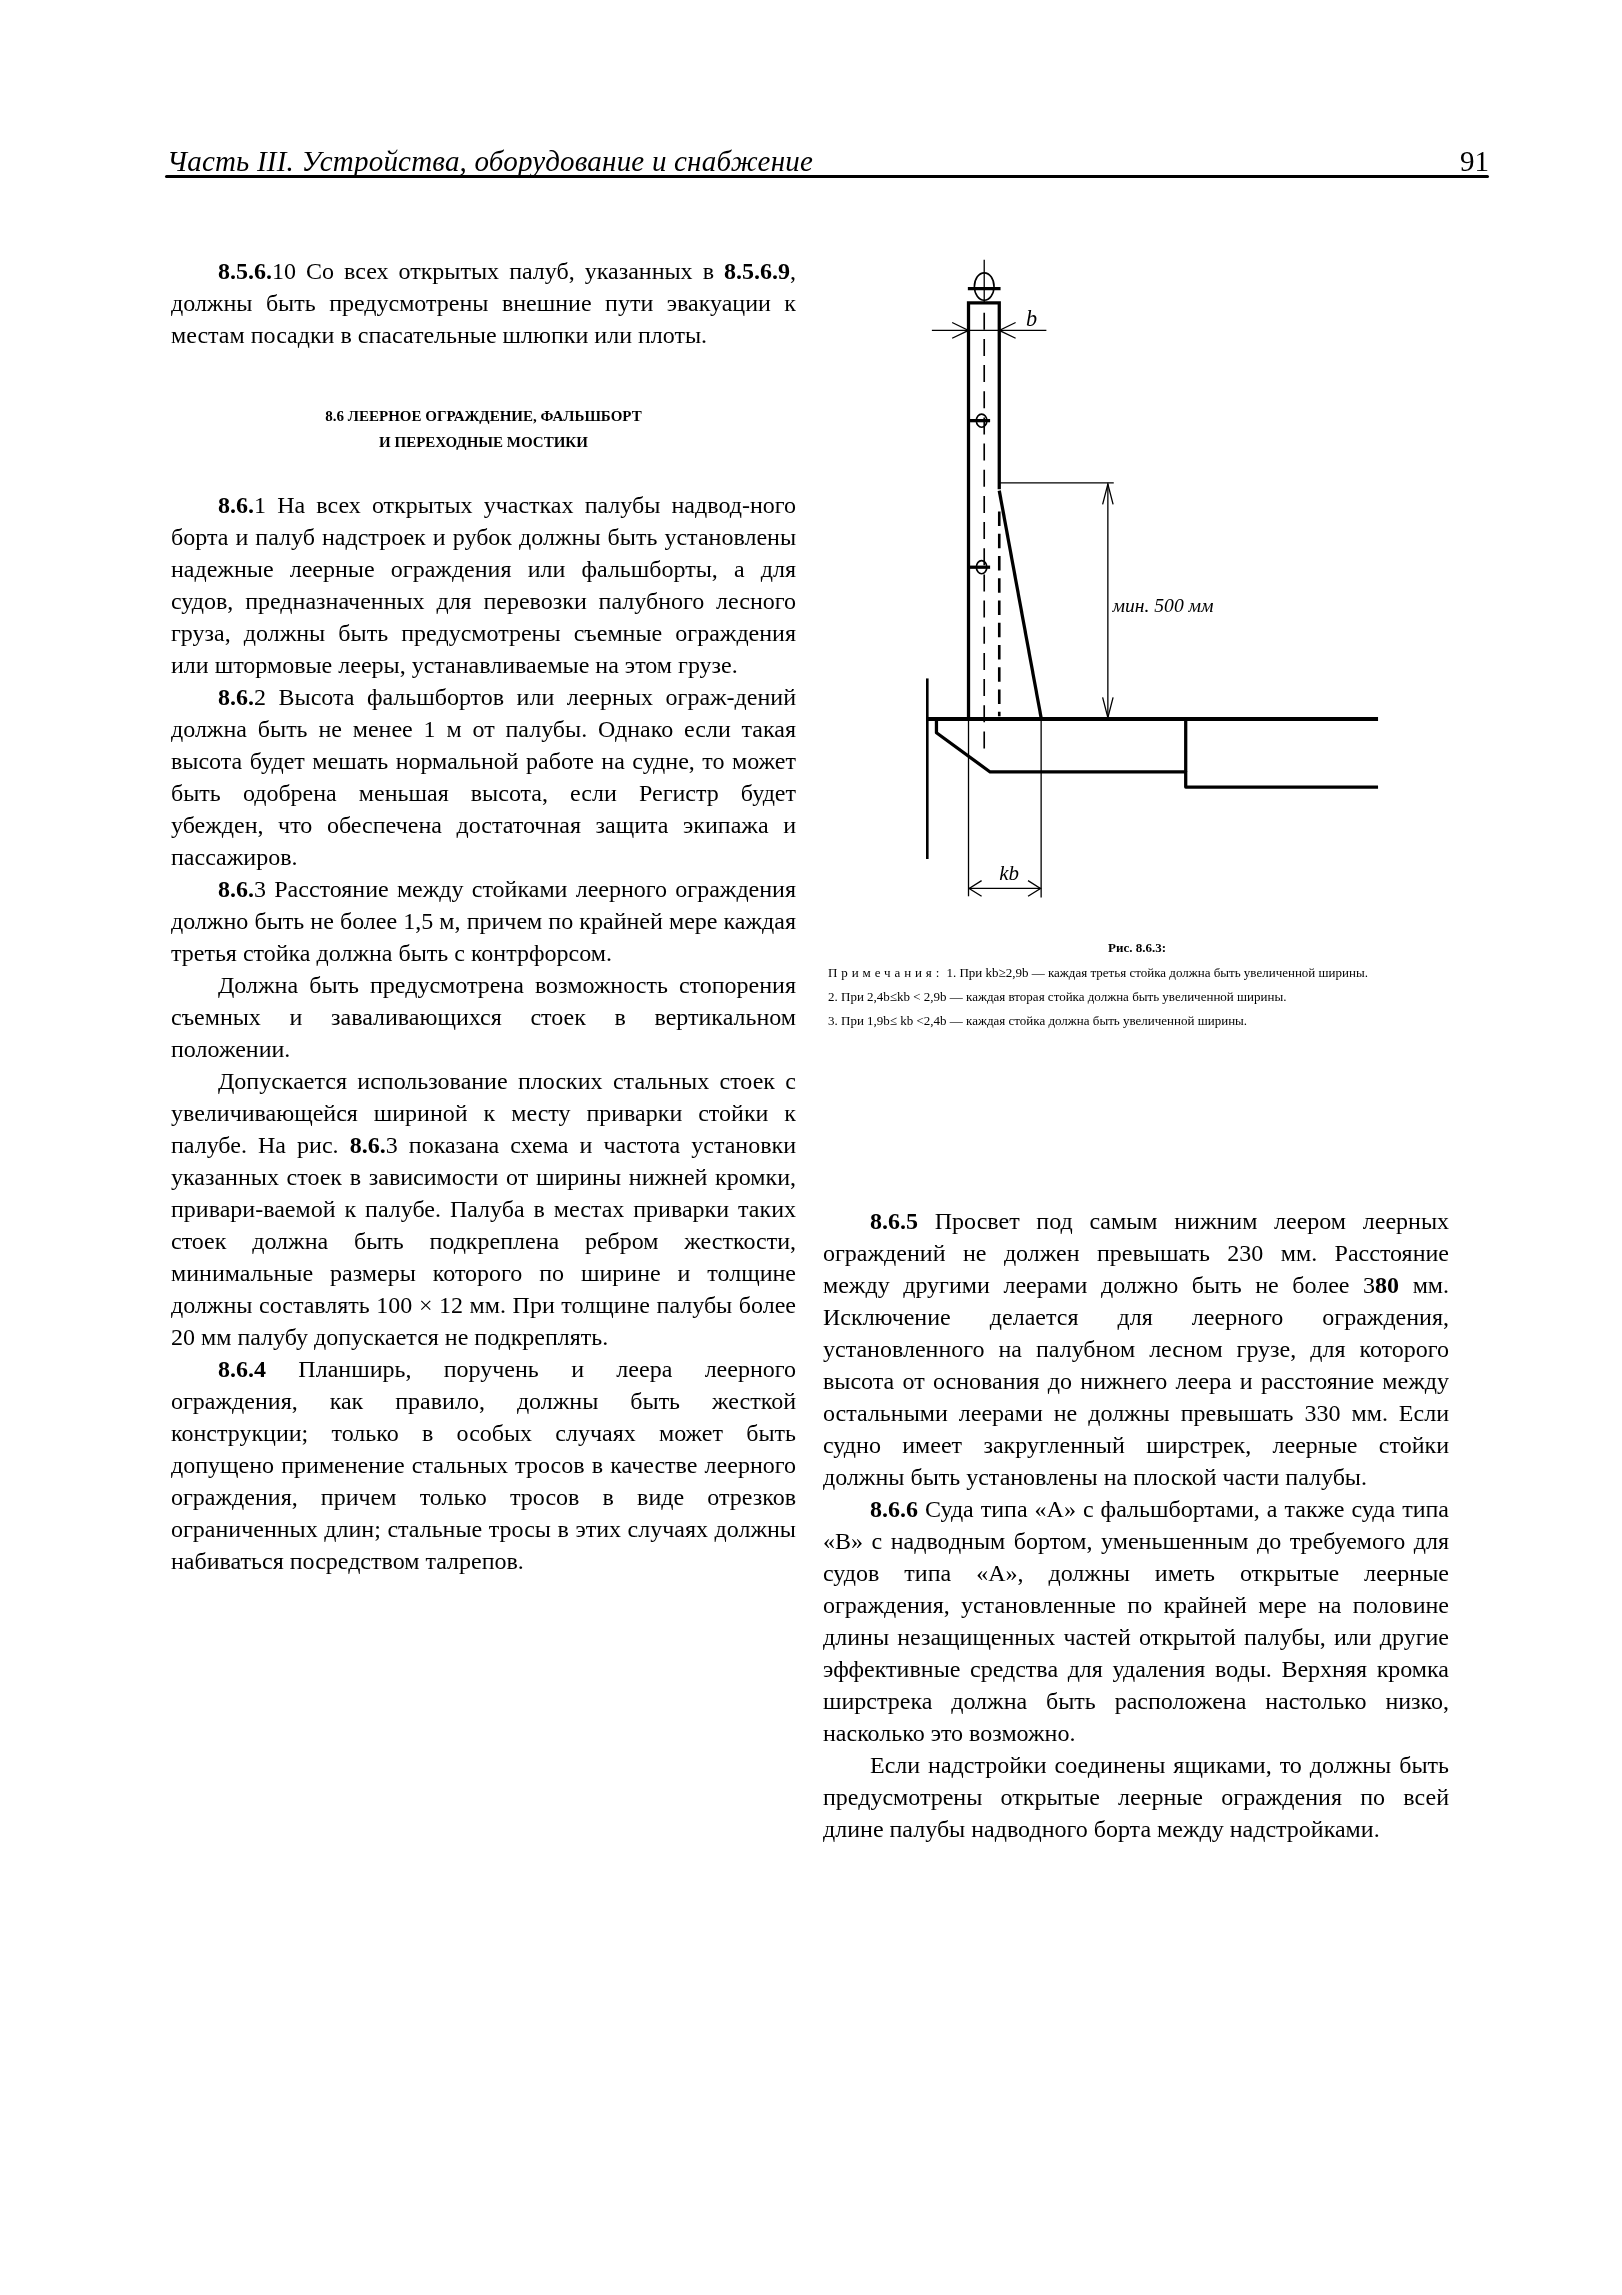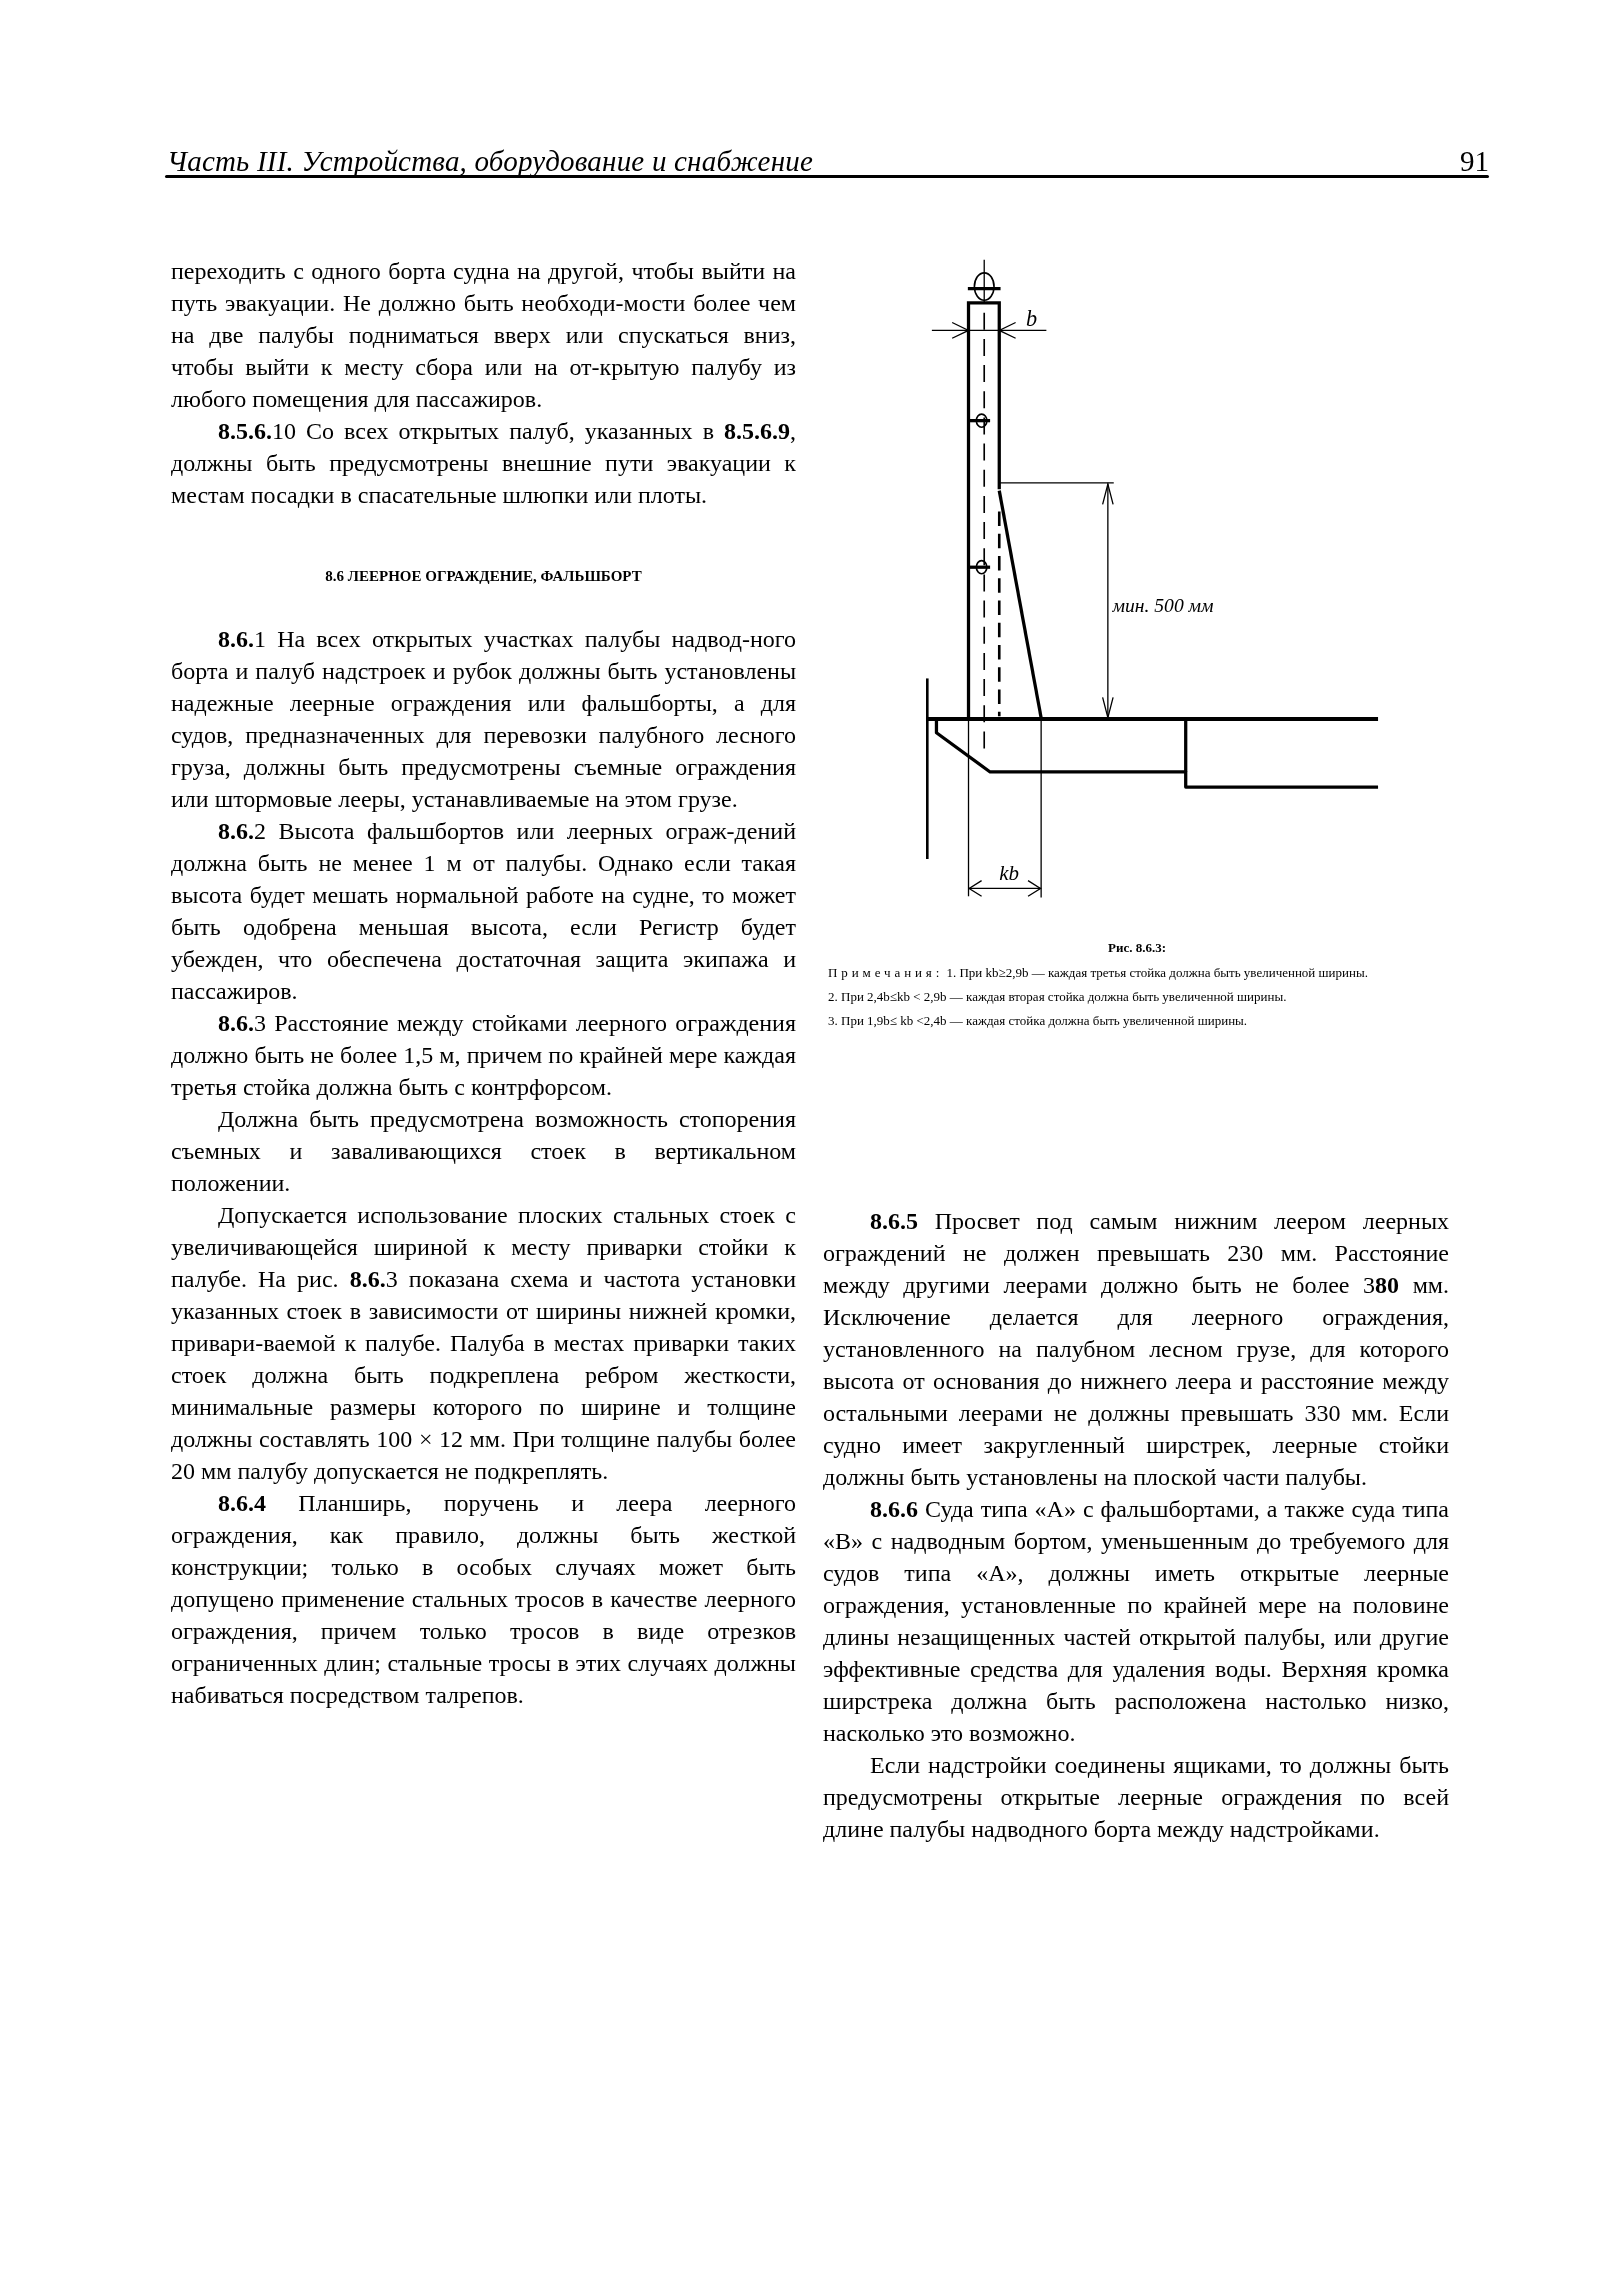--- a/index.html
+++ b/index.html
@@ -36,25 +36,25 @@
 
 <div class="page">
 
   <div class="header">
     <span class="title">Часть III. Устройства, оборудование и снабжение</span>
     <span class="pagenum">91</span>
   </div>
   <div class="header-rule"></div>
 
   <div class="col col-left">
-    <p>переходить с одного борта судна на другой, чтобы выйти на путь эвакуации. Не должно быть необходи-мости более чем на две палубы подниматься вверх или спускаться вниз, чтобы выйти к месту сбора или на от-крытую палубу из любого помещения для пассажиров.</p>
     <p class="ind"><b>8.5.6.</b><span>10</span><span> Со всех открытых палуб, указанных в </span><b>8.5.6.9</b><span>, должны быть предусмотрены внешние пути эвакуации к местам посадки в спасательные шлюпки или плоты.</span></p>
 
     <div class="heading">
       <div>8.6 ЛЕЕРНОЕ ОГРАЖДЕНИЕ, ФАЛЬШБОРТ</div>
+      <div>И ПЕРЕХОДНЫЕ МОСТИКИ</div>
     </div>
 
     <p class="ind"><b>8.6.</b><span>1</span><span> На всех открытых участках палубы надвод-ного борта и палуб надстроек и рубок должны быть установлены надежные леерные ограждения или фальшборты, а для судов, предназначенных для перевозки палубного лесного груза, должны быть предусмотрены съемные ограждения или штормовые лееры, устанавливаемые на этом грузе.</span></p>
     <p class="ind"><b>8.6.</b><span>2</span><span> Высота фальшбортов или леерных ограж-дений должна быть не менее 1 м от палубы. Однако если такая высота будет мешать нормальной работе на судне, то может быть одобрена меньшая высота, если Регистр будет убежден, что обеспечена достаточная защита экипажа и пассажиров.</span></p>
     <p class="ind"><b>8.6.</b><span>3</span><span> Расстояние между стойками леерного ограждения должно быть не более 1,5 м, причем по крайней мере каждая третья стойка должна быть с контрфорсом.</span></p>
     <p class="ind">Должна быть предусмотрена возможность стопорения съемных и заваливающихся стоек в вертикальном положении.</p>
     <p class="ind"><span>Допускается использование плоских стальных стоек с увеличивающейся шириной к месту приварки стойки к палубе. На рис. </span><b>8.6.</b><span>3</span><span> показана схема и частота установки указанных стоек в зависимости от ширины нижней кромки, привари-ваемой к палубе. Палуба в местах приварки таких стоек должна быть подкреплена ребром жесткости, минимальные размеры которого по ширине и толщине должны составлять 100 × 12 мм. При толщине палубы более 20 мм палубу допускается не подкреплять.</span></p>
     <p class="ind"><b>8.6.4</b><span> Планширь, поручень и леера леерного ограждения, как правило, должны быть жесткой конструкции; только в особых случаях может быть допущено применение стальных тросов в качестве леерного ограждения, причем только тросов в виде отрезков ограниченных длин; стальные тросы в этих случаях должны набиваться посредством талрепов.</span></p>
   </div>
 

